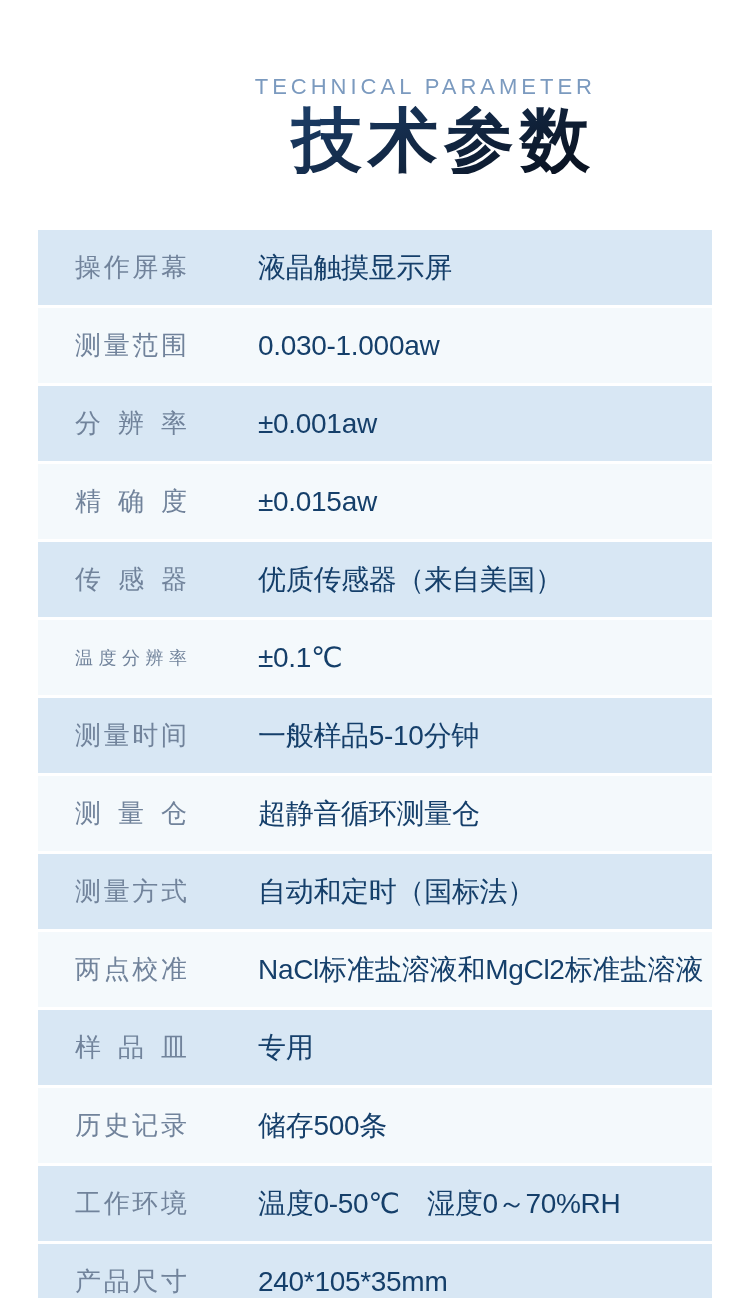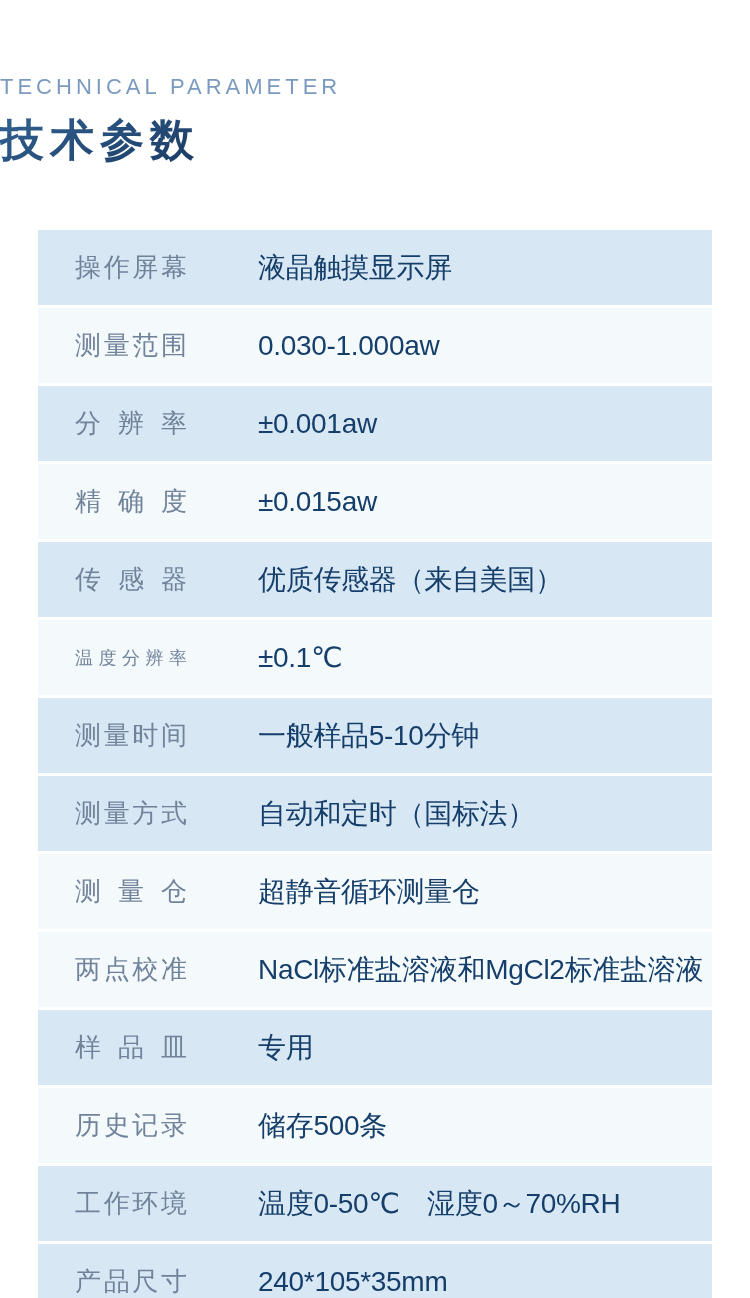--- a/index.html
+++ b/index.html
@@ -13,33 +13,33 @@
     width: 750px;
     height: 1298px;
     background: #ffffff;
     overflow: hidden;
   }
   .header {
     position: absolute;
     top: 0;
     left: 0;
     width: 596px;
-    text-align: left;
+    text-align: right;
   }
   .subtitle {
     margin-top: 74px;
     font-size: 22px;
     line-height: 26px;
     letter-spacing: 4px;
     font-weight: 400;
     color: #7b9abf;
   }
   .title {
     margin-top: 6px;
-    font-size: 44px;
+    font-size: 70px;
     line-height: 68px;
     font-weight: 800;
     letter-spacing: 6px;
     background: linear-gradient(155deg, #336394 0%, #1a3a62 45%, #0a1322 95%);
     -webkit-background-clip: text;
     background-clip: text;
     color: transparent;
   }
   .spec-table {
     position: absolute;
@@ -110,27 +110,27 @@
         <span class="value">优质传感器（来自美国）</span>
       </div>
       <div class="row even">
         <span class="label compact">温度分辨率</span>
         <span class="value">±0.1℃</span>
       </div>
       <div class="row odd">
         <span class="label">测量时间</span>
         <span class="value">一般样品5-10分钟</span>
       </div>
+      <div class="row even">
+        <span class="label">测量仓</span>
+        <span class="value">超静音循环测量仓</span>
+      </div>
       <div class="row odd">
         <span class="label">测量方式</span>
         <span class="value">自动和定时（国标法）</span>
-      </div>
-      <div class="row even">
-        <span class="label">测量仓</span>
-        <span class="value">超静音循环测量仓</span>
       </div>
       <div class="row even">
         <span class="label">两点校准</span>
         <span class="value">NaCl标准盐溶液和MgCl2标准盐溶液</span>
       </div>
       <div class="row odd">
         <span class="label">样品皿</span>
         <span class="value">专用</span>
       </div>
       <div class="row even">

